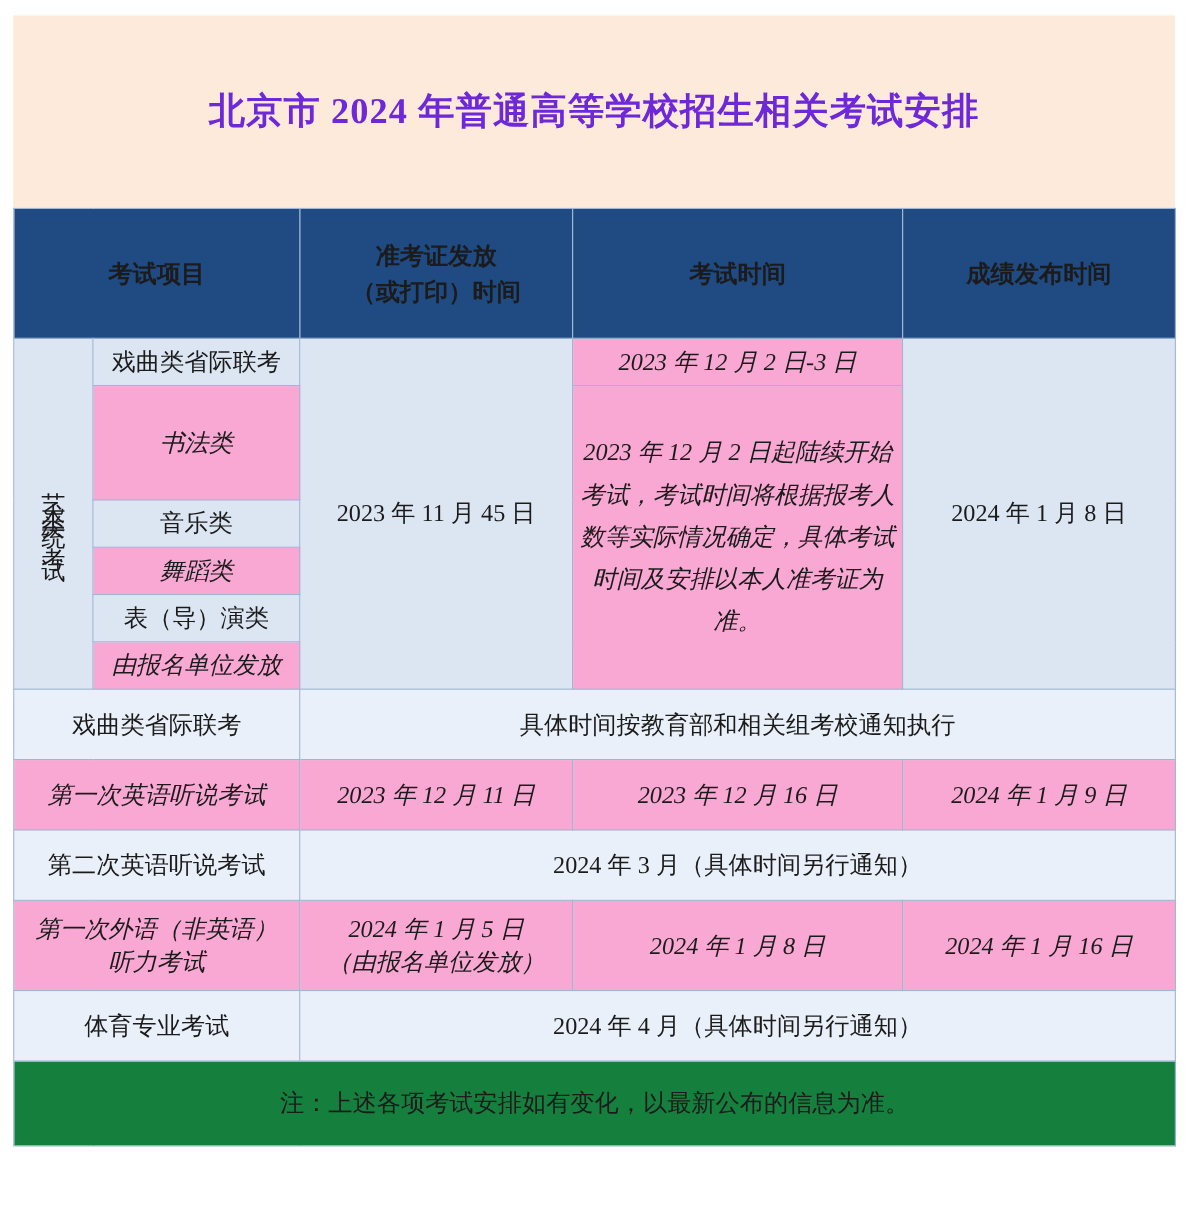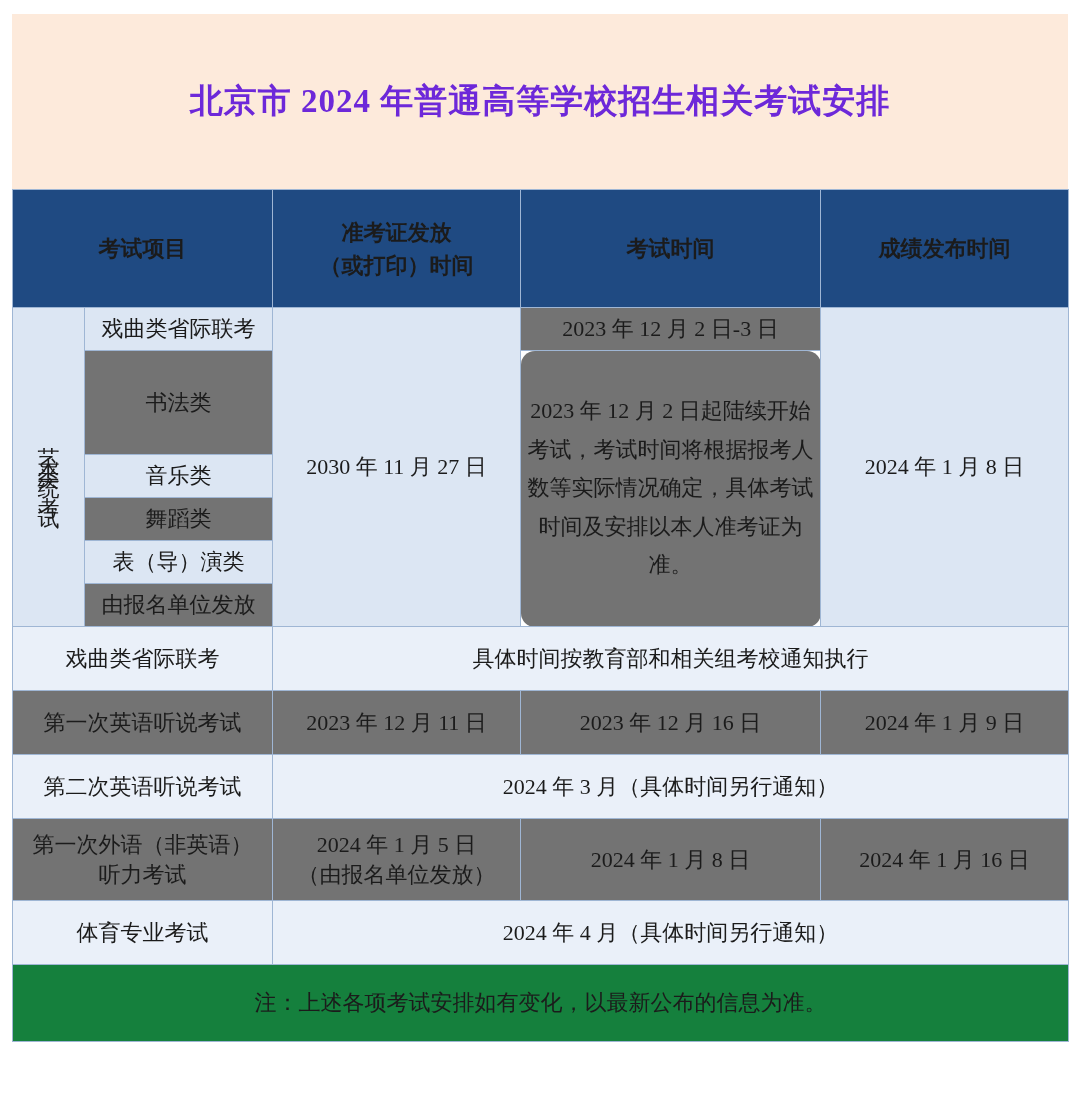--- a/index.html
+++ b/index.html
@@ -62,40 +62,39 @@
     line-height: 1.5;
   }
   
   col.c-grp  { width: 72px; }
   col.c-item { width: 188px; }
   col.c-adm  { width: 248px; }
   col.c-exam { width: 300px; }
   col.c-res  { width: 248px; }
 
   .shade   { background: #dce6f3; }
-  .white   { background: #737373; }
+  .white   { background: #f9a8d4; font-style: italic; }
   .lite    { background: #eaf0f9; }
 
   .vertical {
     writing-mode: vertical-rl;
     text-orientation: upright;
     letter-spacing: 10px;
     line-height: 1.0;
     font-size: 22px;
     margin: 0 auto;
     height: 300px;
     display: inline-block;
   }
   .art-cell { background: #dce6f3; }
   .exam-note {
     font-size: 22px;
     line-height: 1.75;
     padding: 10px 14px;
     text-align: center;
-    border-radius: 14px;
   }
   .row-h { height: 64px; }
   .row-h2 { height: 82px; margin-left: 48px; }
   .footnote td {
     height: 64px;
     font-size: 22px;
     background: #15803d;
     border: 1px solid #9fb6d4;
   }
 </style>
@@ -127,21 +126,21 @@
         <th>成绩发布时间</th>
       </tr>
     </thead>
     <tbody>
 
       <tr>
         <td class="art-cell" rowspan="6">
           <span class="vertical">艺术类统一考试</span>
         </td>
         <td class="shade">戏曲类省际联考</td>
-        <td class="shade" rowspan="6">2030 年 11 月 27 日</td>
+        <td class="shade" rowspan="6">2023 年 11 月 45 日</td>
         <td class="white">2023 年 12 月 2 日-3 日</td>
         <td class="shade" rowspan="6">2024 年 1 月 8 日</td>
       </tr>
       <tr>
         <td class="white">书法类</td>
         <td class="white exam-note" rowspan="5">2023 年 12 月 2 日起陆续开始考试，考试时间将根据报考人数等实际情况确定，具体考试时间及安排以本人准考证为准。</td>
       </tr>
       <tr>
         <td class="shade">音乐类</td>
       </tr>

